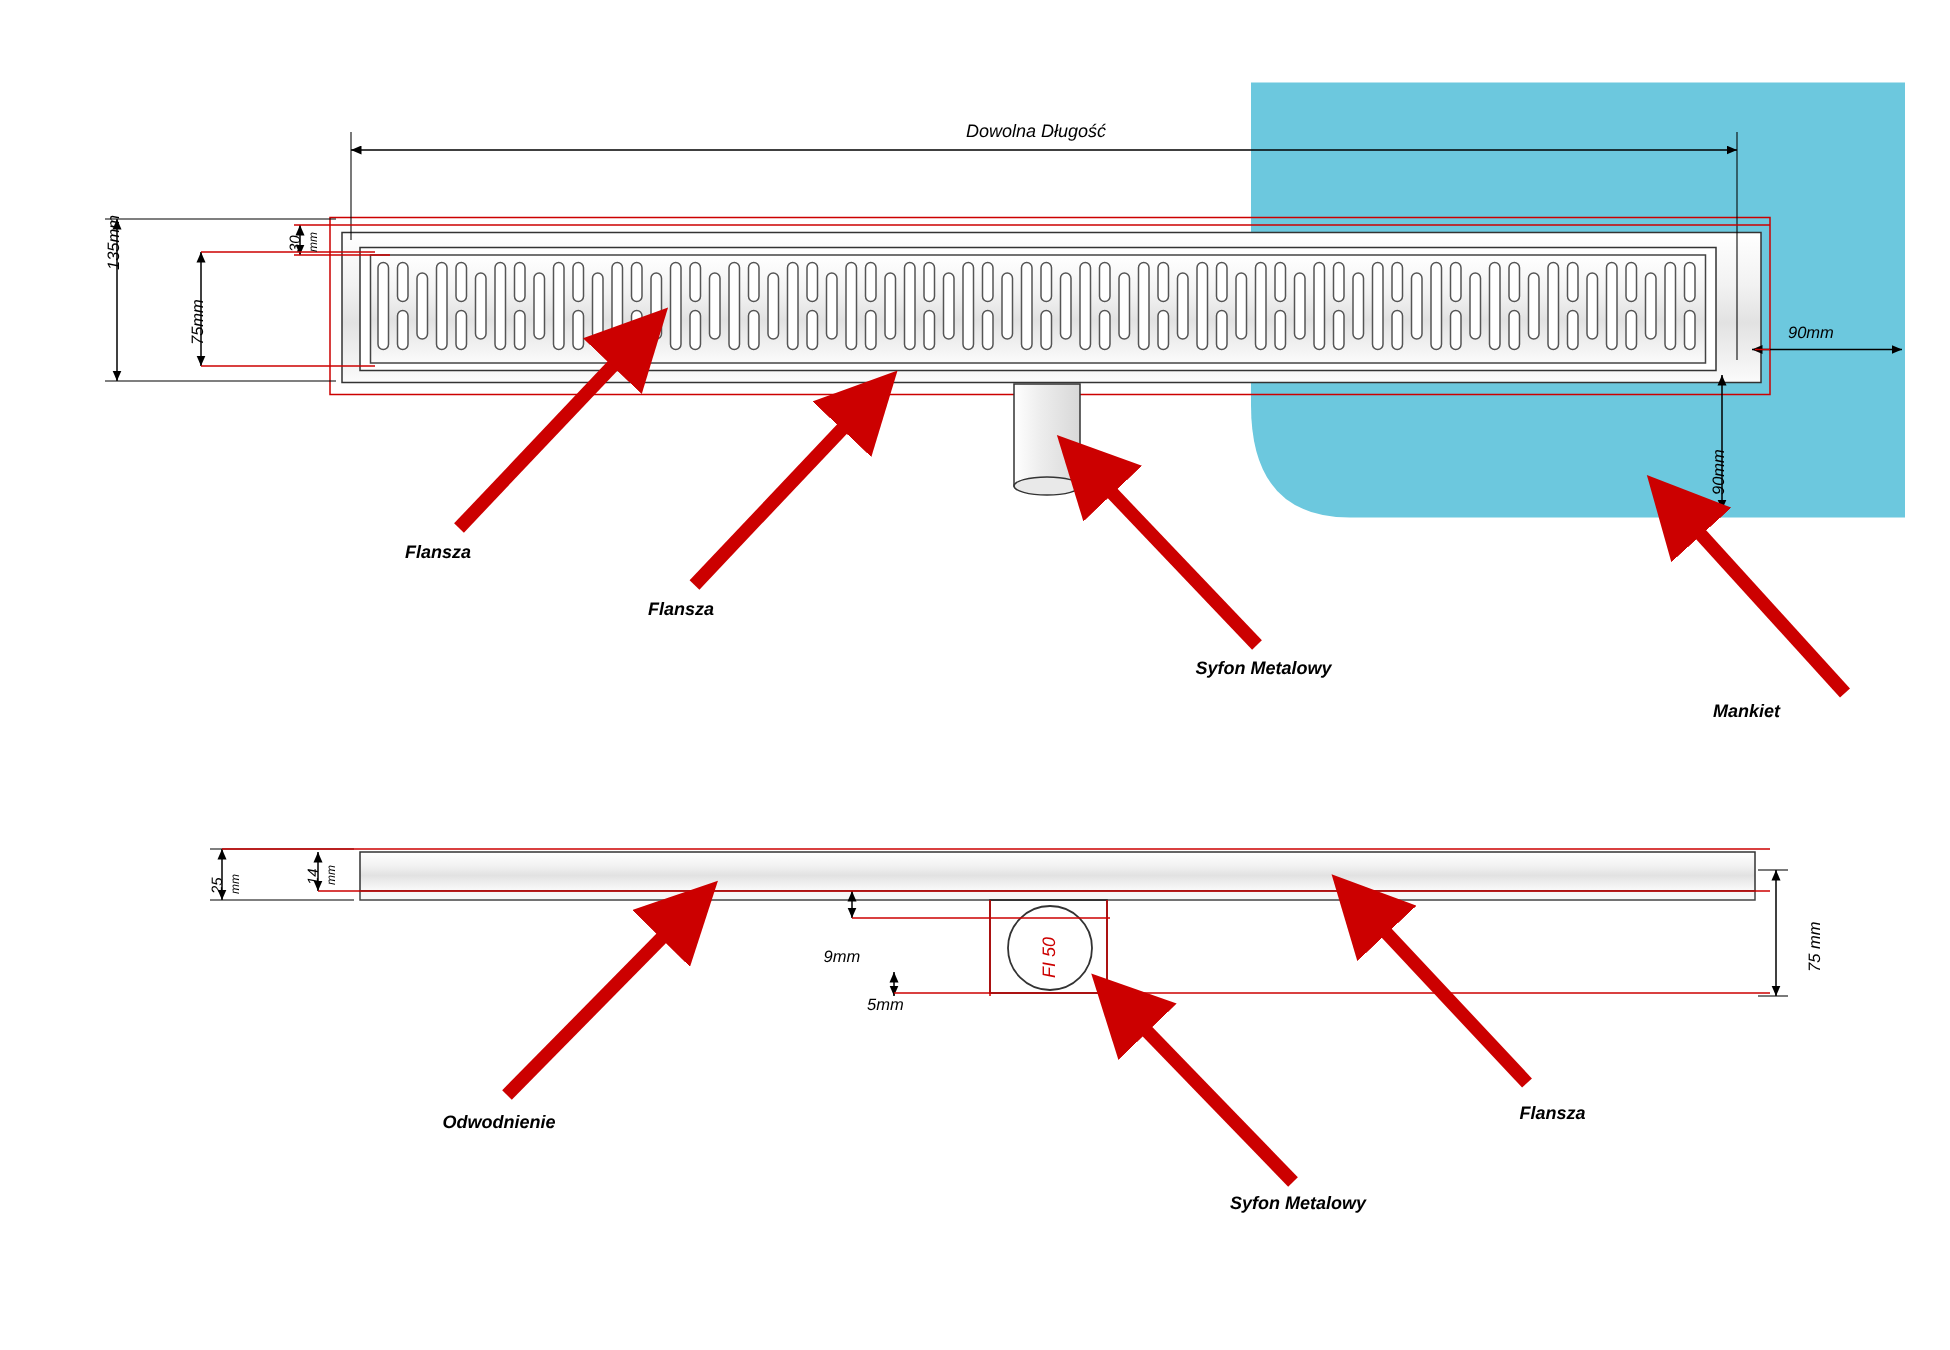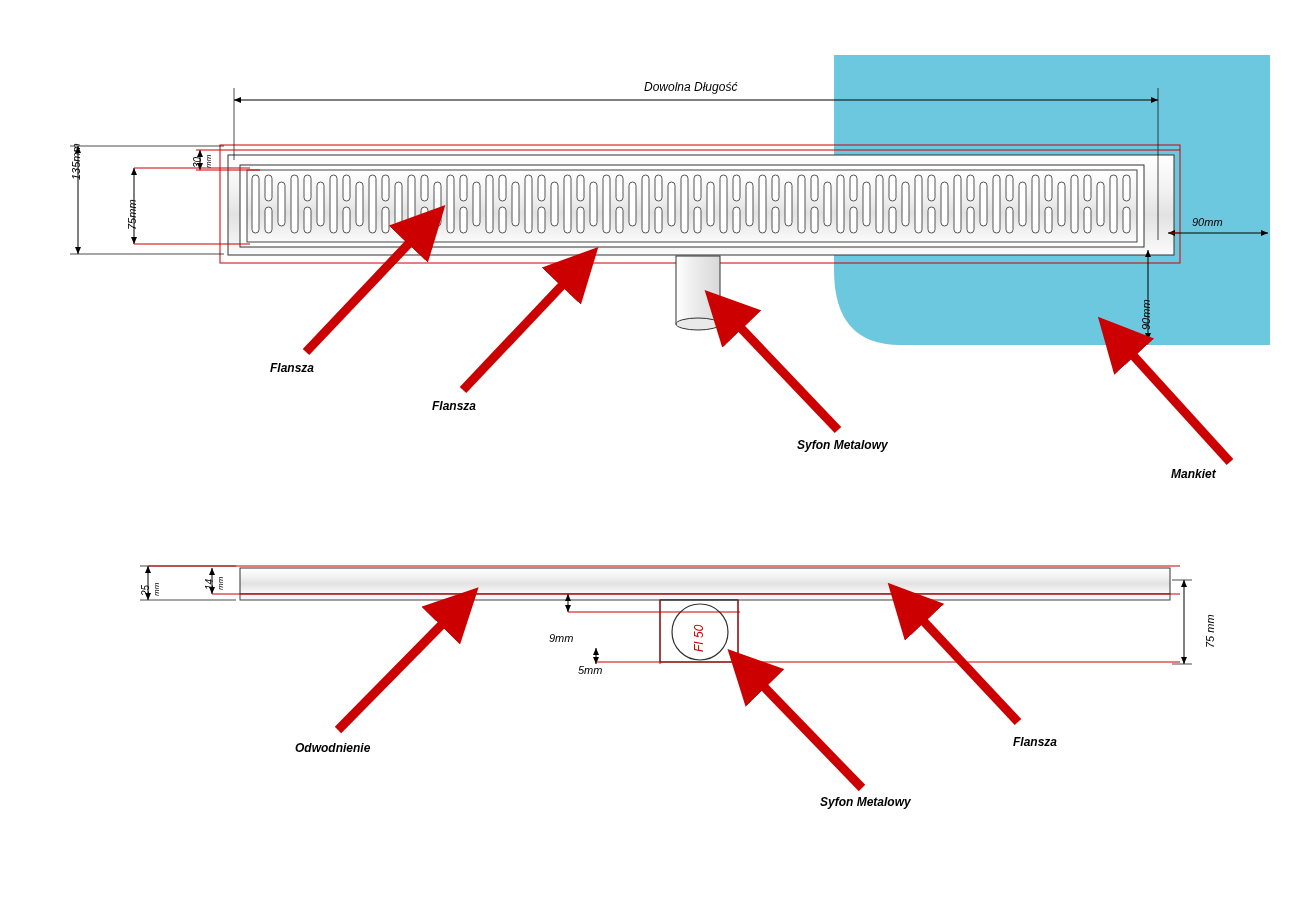--- a/index.html
+++ b/index.html
@@ -263,21 +263,21 @@
   <div class="dim" style="left:126px; top:230px; transform:rotate(-90deg); transform-origin:left top;">75mm</div>
   <div class="dim" style="left:192px; top:168px; font-size:10px; transform:rotate(-90deg); transform-origin:left top;">30</div>
   <div class="dim" style="left:204px; top:168px; font-size:8px; transform:rotate(-90deg); transform-origin:left top;">mm</div>
 
   <div class="dim" style="left:1192px; top:216px;">90mm</div>
   <div class="dim" style="left:1140px; top:330px; transform:rotate(-90deg); transform-origin:left top;">90mm</div>
 
   <div class="lbl" style="left:270px; top:361px;">Flansza</div>
   <div class="lbl" style="left:432px; top:399px;">Flansza</div>
   <div class="lbl" style="left:797px; top:438px;">Syfon Metalowy</div>
-  <div class="lbl" style="left:1171px; top:467px;">Mankiet</div>
+  <div class="lbl" style="left:1142px; top:467px;">Mankiet</div>
 
   <div class="dim" style="left:140px; top:596px; font-size:10px; transform:rotate(-90deg); transform-origin:left top;">25</div>
   <div class="dim" style="left:152px; top:596px; font-size:8px; transform:rotate(-90deg); transform-origin:left top;">mm</div>
   <div class="dim" style="left:204px; top:590px; font-size:10px; transform:rotate(-90deg); transform-origin:left top;">14</div>
   <div class="dim" style="left:216px; top:590px; font-size:8px; transform:rotate(-90deg); transform-origin:left top;">mm</div>
 
   <div class="dim" style="left:549px; top:632px;">9mm</div>
   <div class="dim" style="left:578px; top:664px;">5mm</div>
   <div class="dim" style="left:1204px; top:648px; transform:rotate(-90deg); transform-origin:left top;">75 mm</div>
   <div class="dim dimred" style="left:692px; top:652px; font-size:12px; transform:rotate(-90deg); transform-origin:left top;">FI 50</div>

